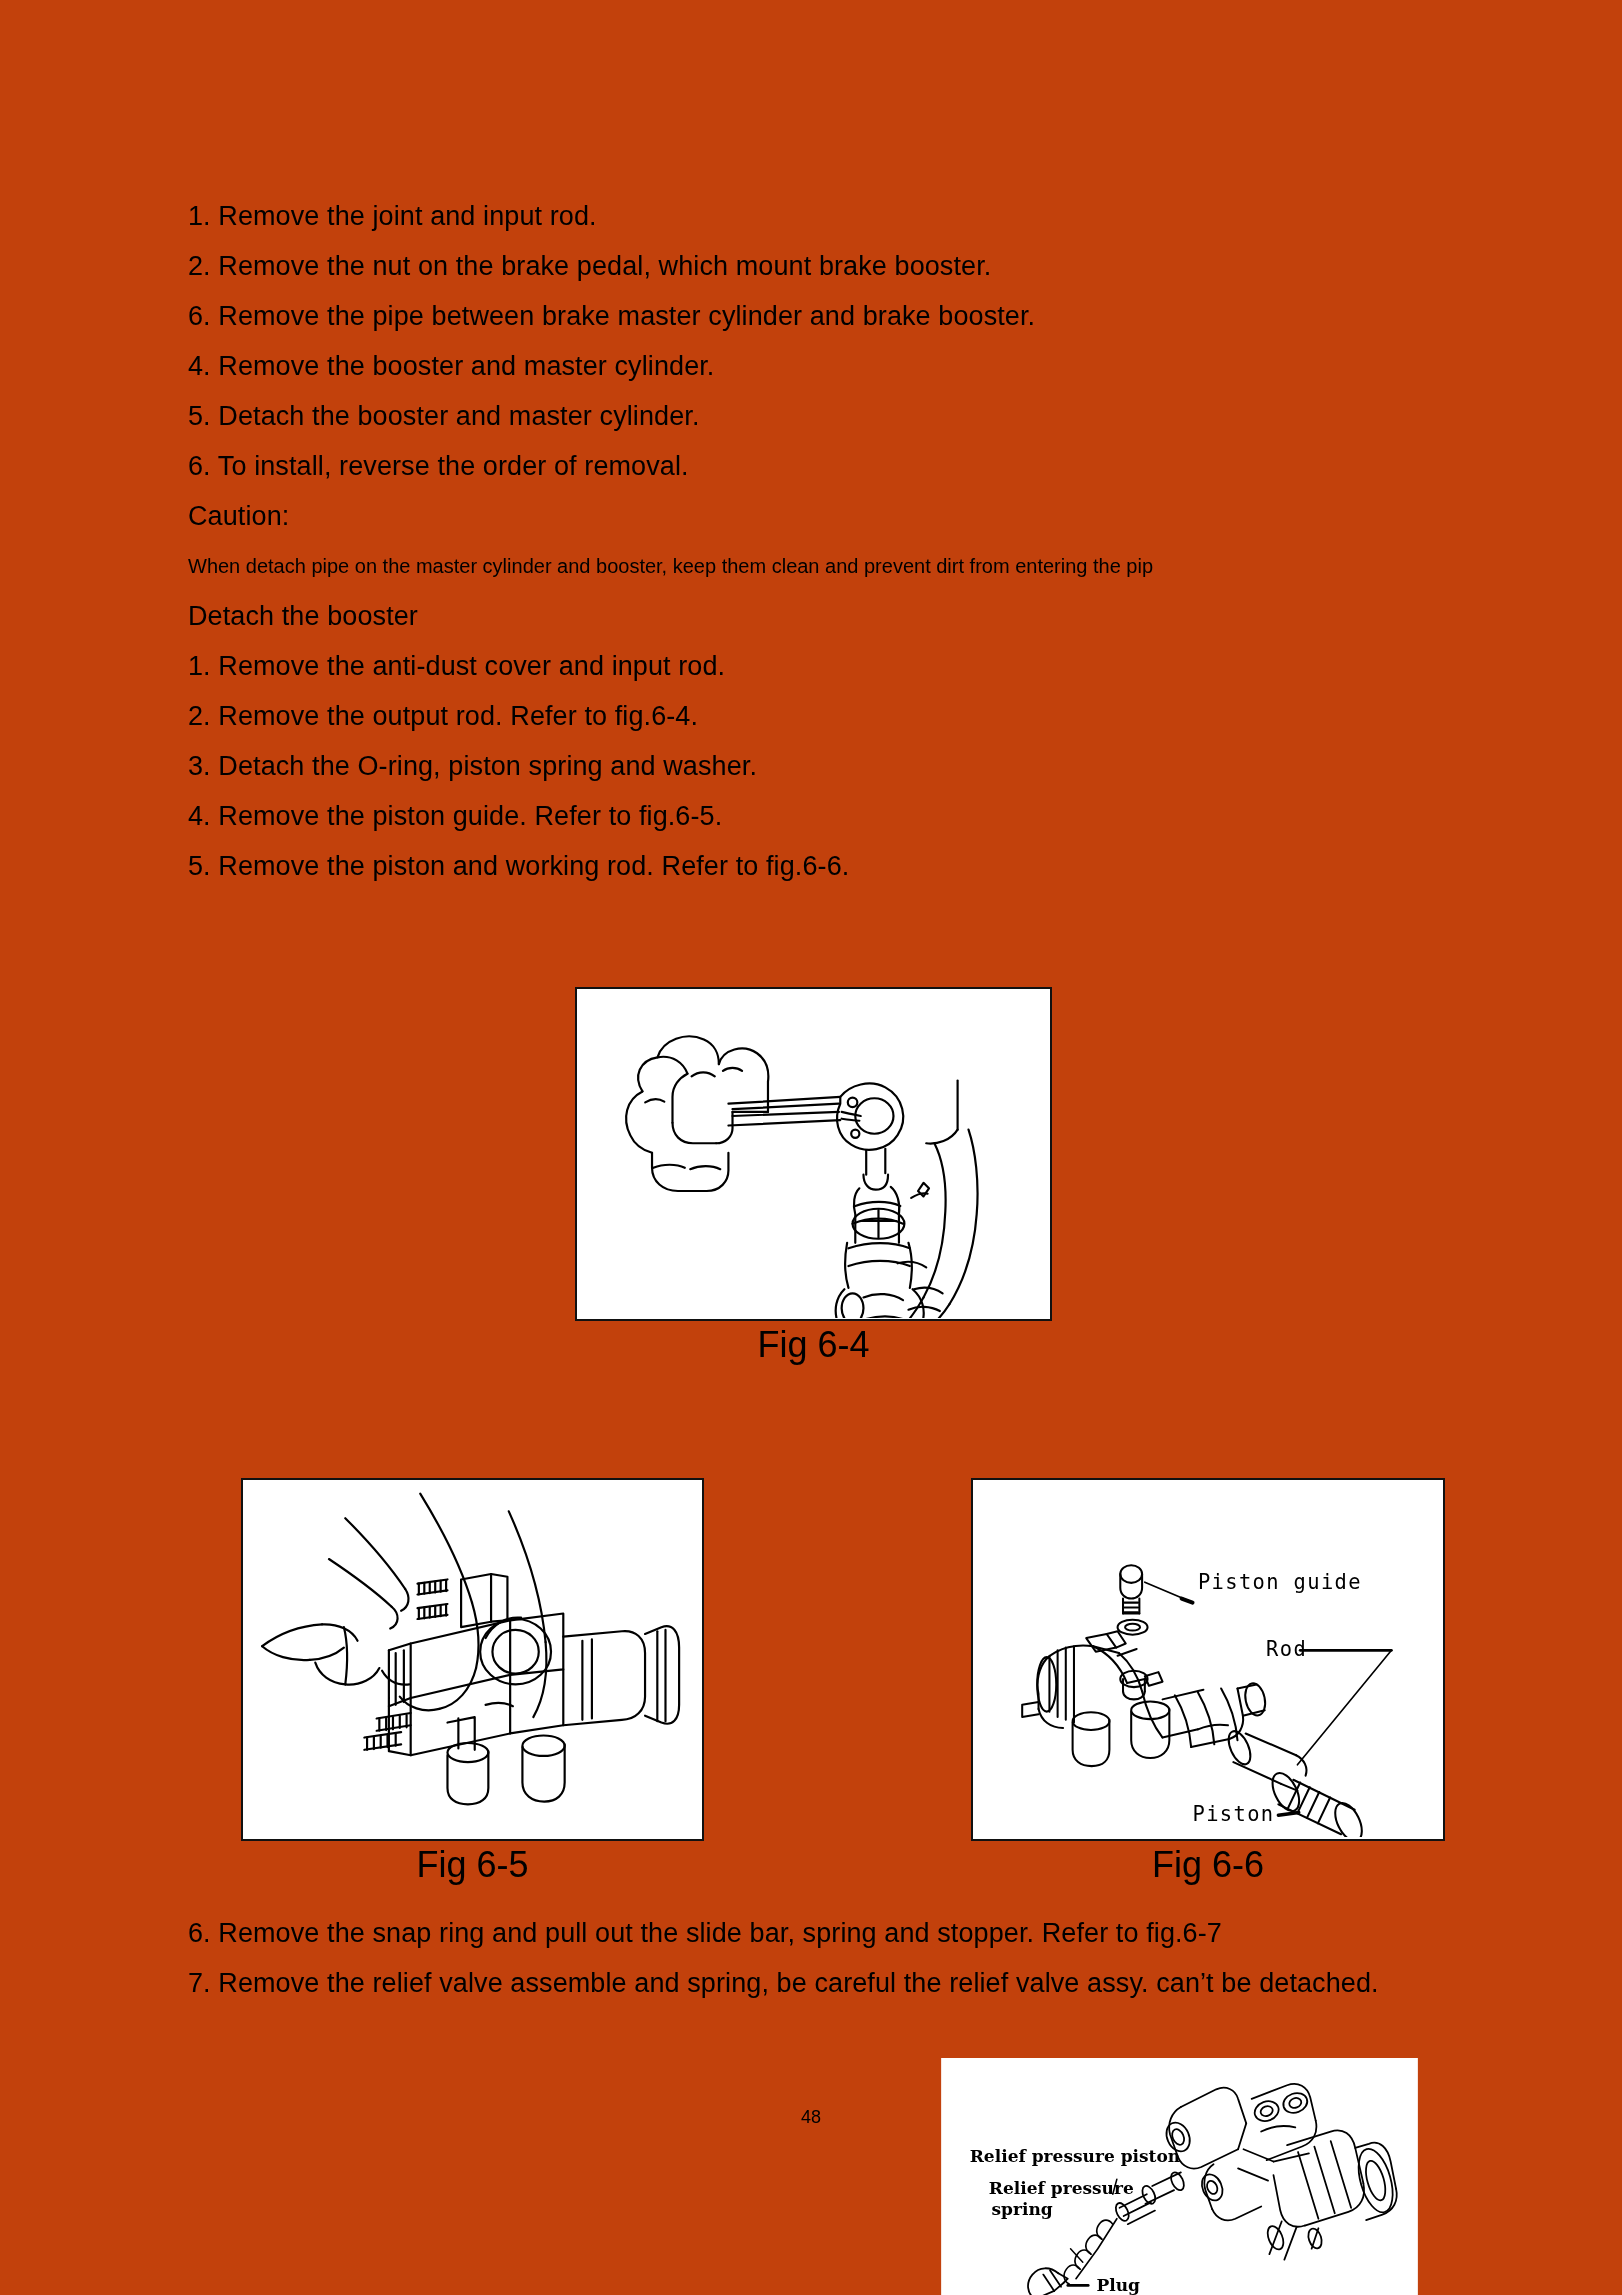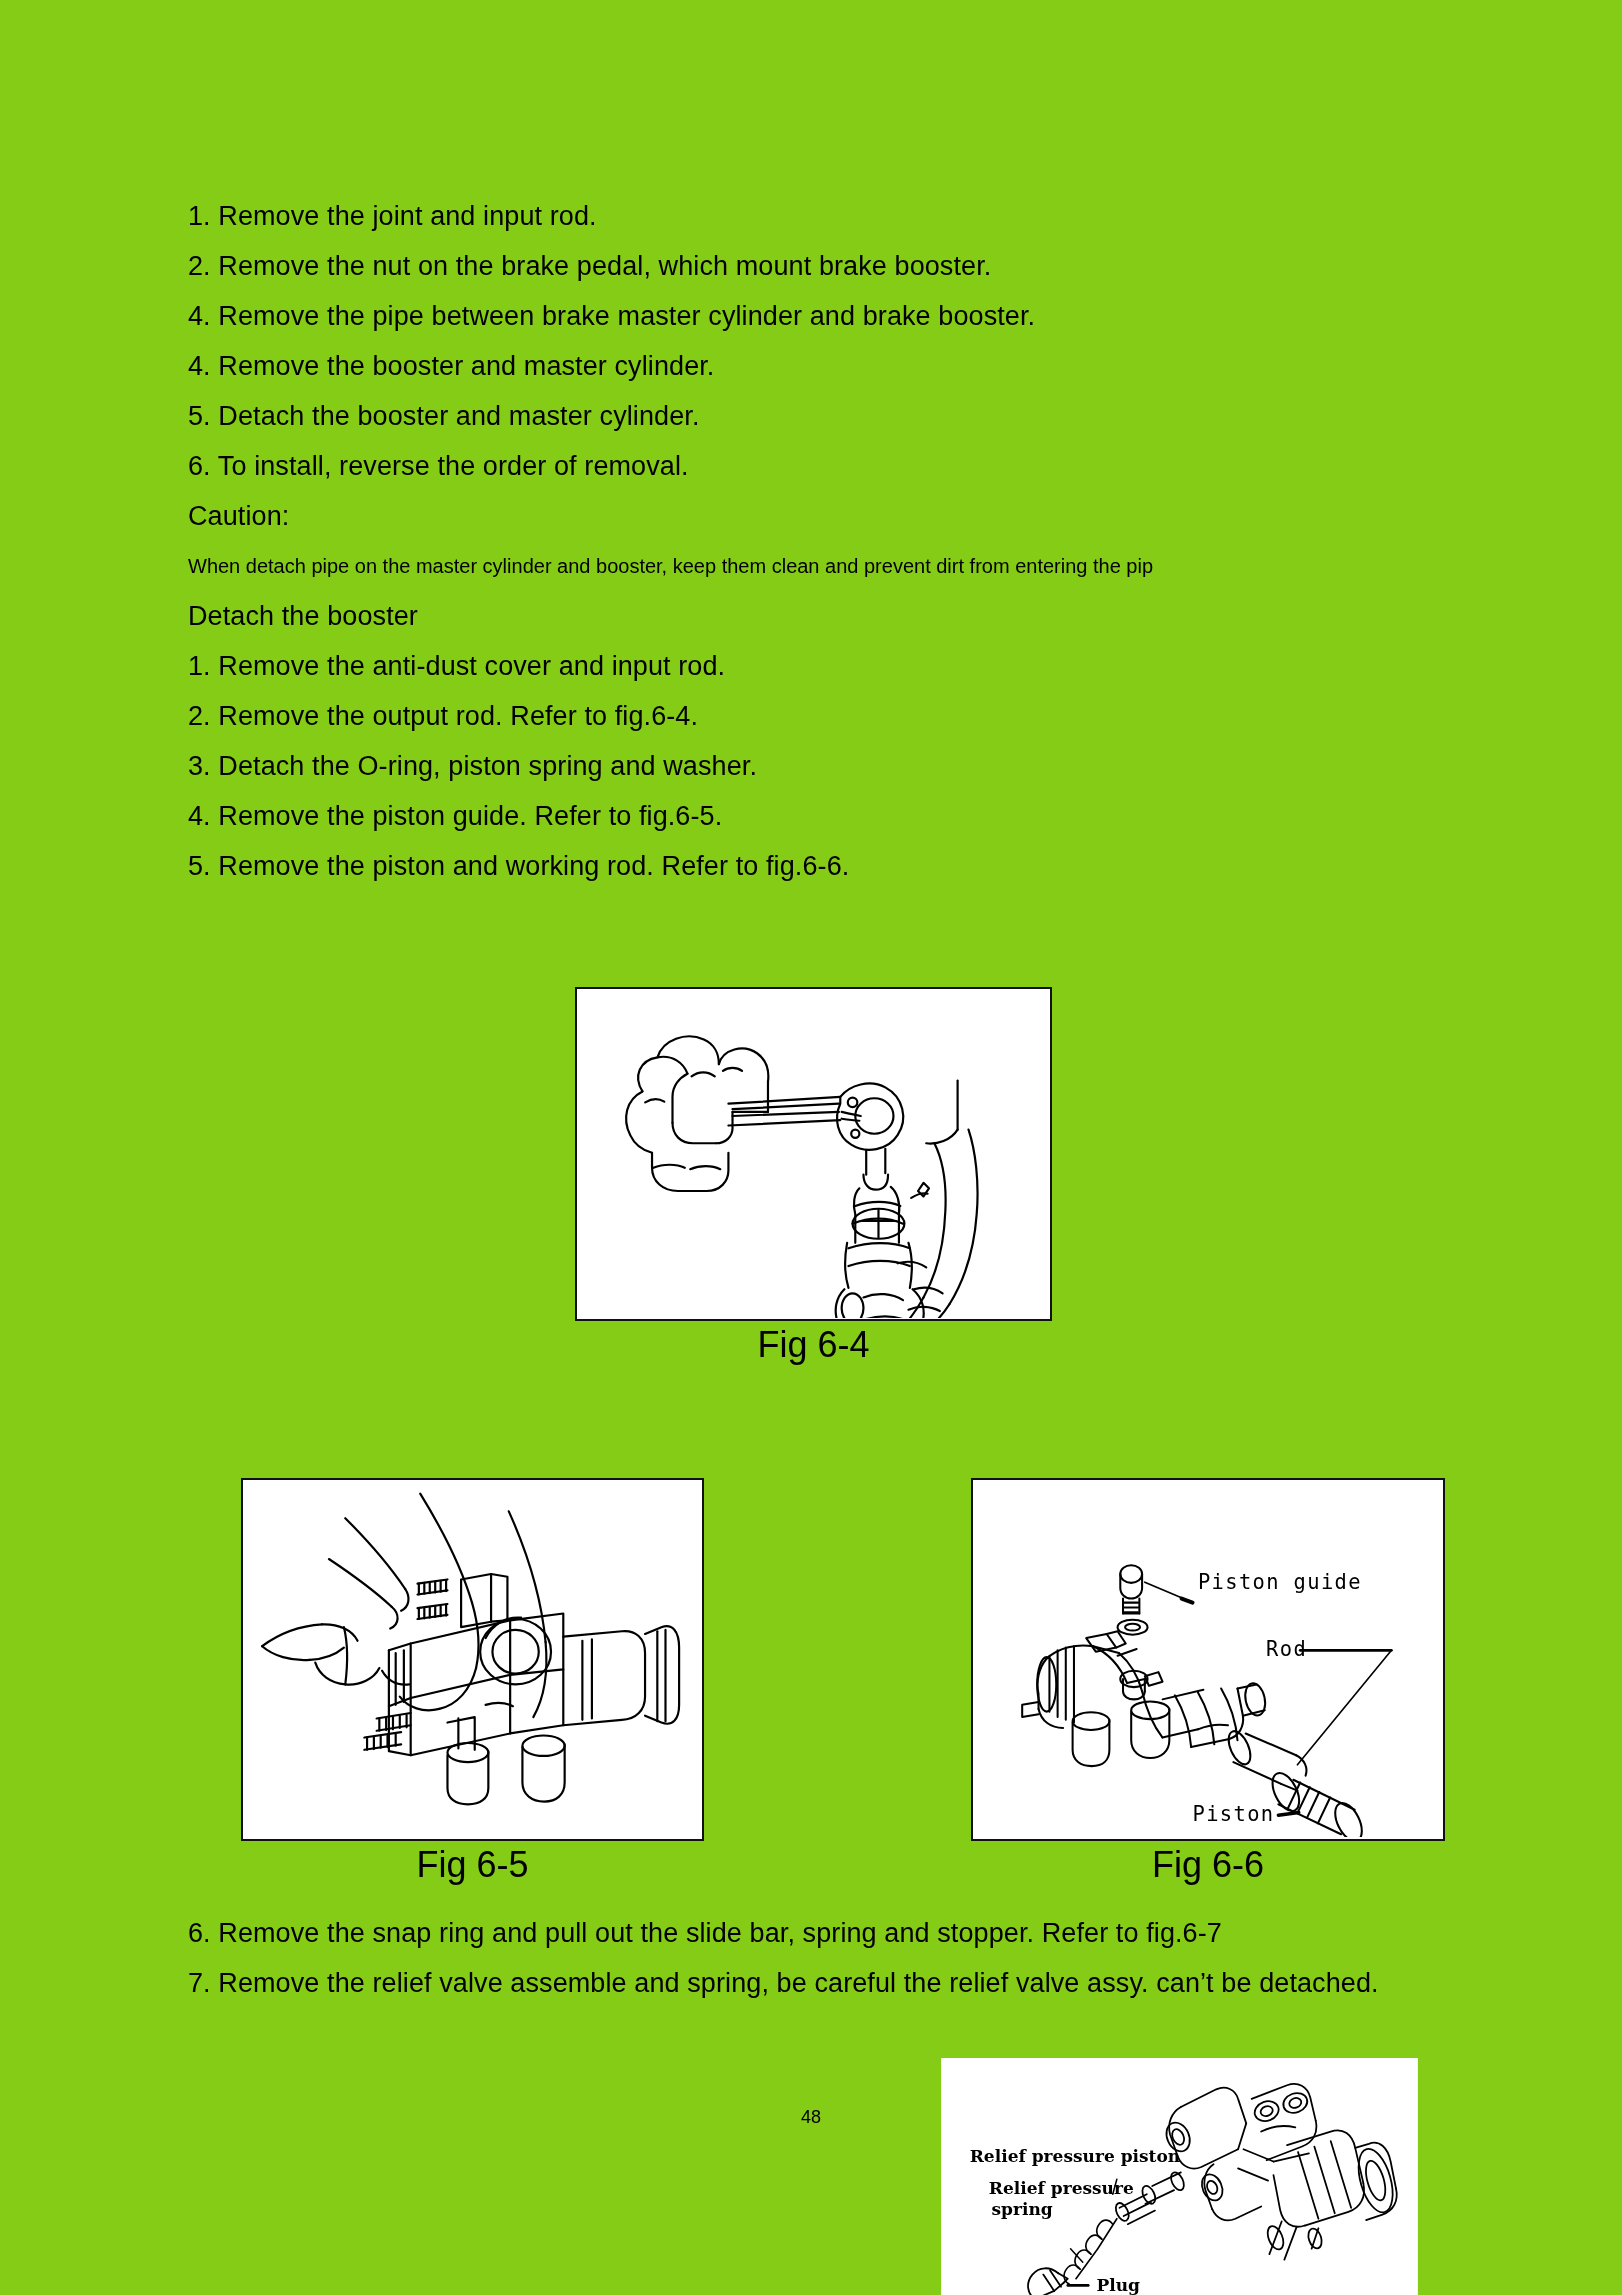--- a/index.html
+++ b/index.html
@@ -14,21 +14,21 @@
     font-family: "Liberation Sans", sans-serif;
     color: #000000;
     overflow: hidden;
   }
 
   .page {
     position: absolute;
     left: 0; top: 0;
     width: 1622px;
     height: 2295px;
-    background: #84cc16;
+    background: #c2410c;
   }
 
   
   .content {
     position: absolute;
     left: 188px;
     top: 191px;
     width: 1261px;
   }
 
@@ -109,21 +109,21 @@
 </style>
 </head>
 <body>
 
 <div class="page">
 
   <div class="content">
 
     <div class="line">1. Remove the joint and input rod.</div>
     <div class="line">2. Remove the nut on the brake pedal, which mount brake booster.</div>
-    <div class="line">4. Remove the pipe between brake master cylinder and brake booster.</div>
+    <div class="line">6. Remove the pipe between brake master cylinder and brake booster.</div>
     <div class="line">4. Remove the booster and master cylinder.</div>
     <div class="line">5. Detach the booster and master cylinder.</div>
     <div class="line">6. To install, reverse the order of removal.</div>
 
     <div class="line bold">Caution:</div>
 
     <div class="para">When detach pipe on the master cylinder and booster, keep them clean and prevent dirt from entering the pip</div>
 
     <div class="line bold">Detach the booster</div>
 

